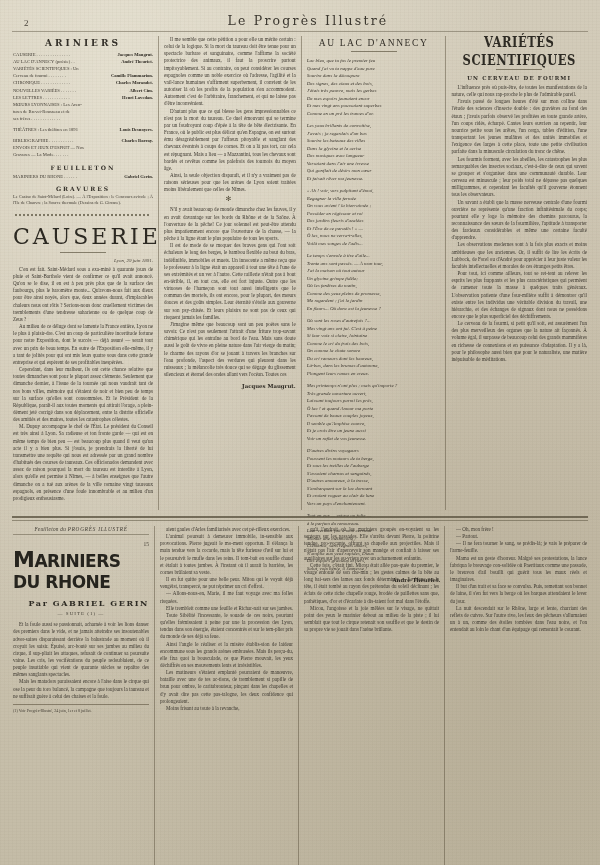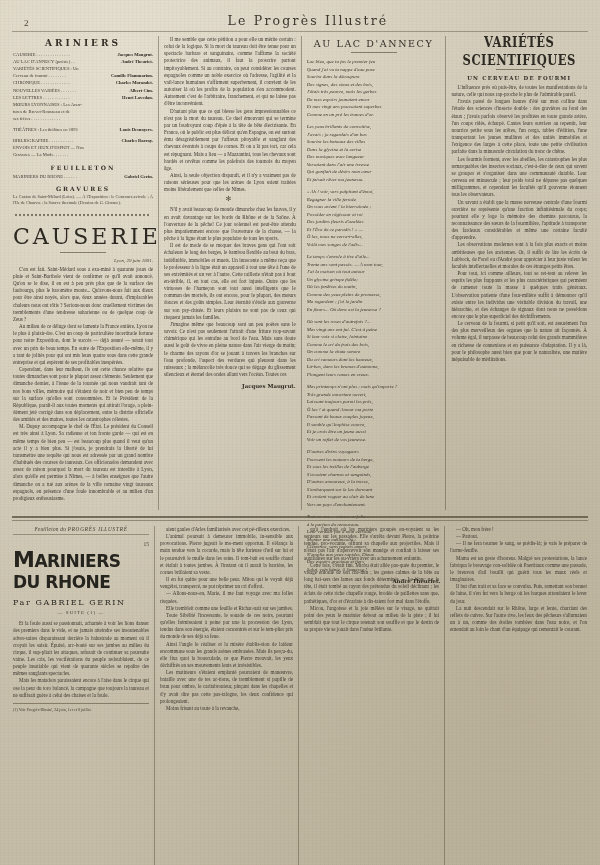--- a/index.html
+++ b/index.html
@@ -142,21 +142,21 @@
   .chapnum{text-align:right;font-size:5.5px;color:#494339;margin-bottom:2px;}
 
   .serial-title{
     font-family:"DejaVu Sans", sans-serif;font-weight:bold;
     color:#26241e;line-height:.96;letter-spacing:-.5px;
   }
   .st1{font-size:22px;}
   .st2{font-size:22px;text-align:left;padding-right:2px;}
   .st1 .sc,.st2 .sc{font-size:17px;}
   .byline{
-    text-align:left;font-family:"DejaVu Serif",serif;font-weight:normal;
+    text-align:right;font-family:"DejaVu Serif",serif;font-weight:bold;
     font-size:8px;letter-spacing:1.6px;margin:7px 0 3px;color:#2d2a23;
   }
   .suite{text-align:center;font-size:5px;letter-spacing:1px;color:#454037;margin-bottom:5px;}
 
   .footnote{
     border-top:1px solid rgba(92,82,62,.6);
     margin-top:4px;padding-top:3px;
     font-size:4.1px;line-height:1.4;color:#443f36;text-align:justify;
   }
   .dialog{font-size:5.05px;}
@@ -271,21 +271,21 @@
         <p>Ainsi, la seule objection disparaît, et il n'y a vraiment pas de raisons sérieuses pour que les arènes de Lyon soient traitées moins libéralement que celles de Nîmes.</p>
         <div class="star">✻</div>
         <p>N'il y avait beaucoup de monde dimanche chez les fauves, il y en avait davantage sur les bords du Rhône et de la Saône. À l'ouverture de la pêche! Ce jour solennel est peut-être attendu plus impatiemment encore que l'ouverture de la chasse, — la pêche à la ligne étant le plus populaire de tous les sports.</p>
         <p>Il est de mode de se moquer des braves gens qui l'ont soit échaleurs le long des berges, le bambou flexible au bout du bras, indéfinible, immobiles et muets. Un innocente a même reçu que le professeur à la ligne était un appareil à tout une tête à l'une de ses extrémités et un ver à l'autre. Cette raillerie n'était pas à bout en-térible, il, en tout cas, elle est fort injuste. Outre que les virtuoses de l'hameçon sont tout aussi intelligents que le commun des mortels, ils ont encore, pour le plupart, des mœurs douces et des goûts simples. Leur éternité s'étoile aux gouverne sur son psy-chisée. Et leurs plaisirs ne sont pas de ceux qui risquent jamais les familles.</p>
         <p>J'imagine même que beaucoup sont un peu poètes sans le savoir. Ce n'est pas seulement l'attrait d'une friture trop-savant chimérique qui les entraîne au bord de l'eau. Mais sans doute aussi le goût de vivre en pleine nature dans l'air vierge du matin; le charme des rayons d'or se jouant à travers les branches sur l'eau profonde, l'aspect des verdures qui pleurent dans les ruisseaux ; la mélancolie très douce qui se dégage du glissement silencieux et éternel des ondes allant vers l'océan. Toutes ces</p>
       </div>
       <div class="sig">Jacques Maugrut.</div>
     </div>
 
     <div class="col c3">
-      <div class="sec-head" style="font-size:9.5px;letter-spacing:1.6px;margin:2px 4px 0;">AU LAC D'ANNECY</div>
+      <div class="sec-head" style="font-size:9.5px;letter-spacing:1.6px;margin:2px 4px 0;font-family:Liberation Serif, serif;">AU LAC D'ANNECY</div>
       <div class="c-rule"></div>
       <div class="verse">
         <div class="stz">
           <div class="ln">Lac bleu, que tu fus le premier feu</div>
           <div class="ln">Quand j'ai vu ta nappe d'eau pure</div>
           <div class="ln">Sourire dans la découpure</div>
           <div class="ln">Des signes, des cieux et des bois,</div>
           <div class="ln">J'étais très pauvre, mais les gerbes</div>
           <div class="ln">De mes espoirs jeunaient encor</div>
           <div class="ln">Et mes vingt ans poussaient superbes</div>

